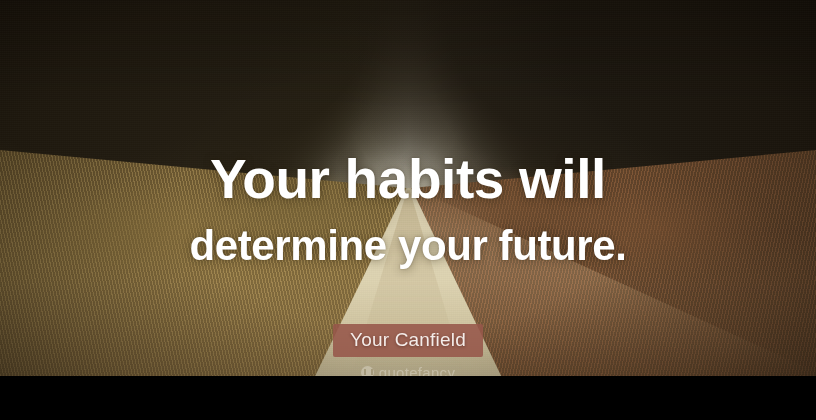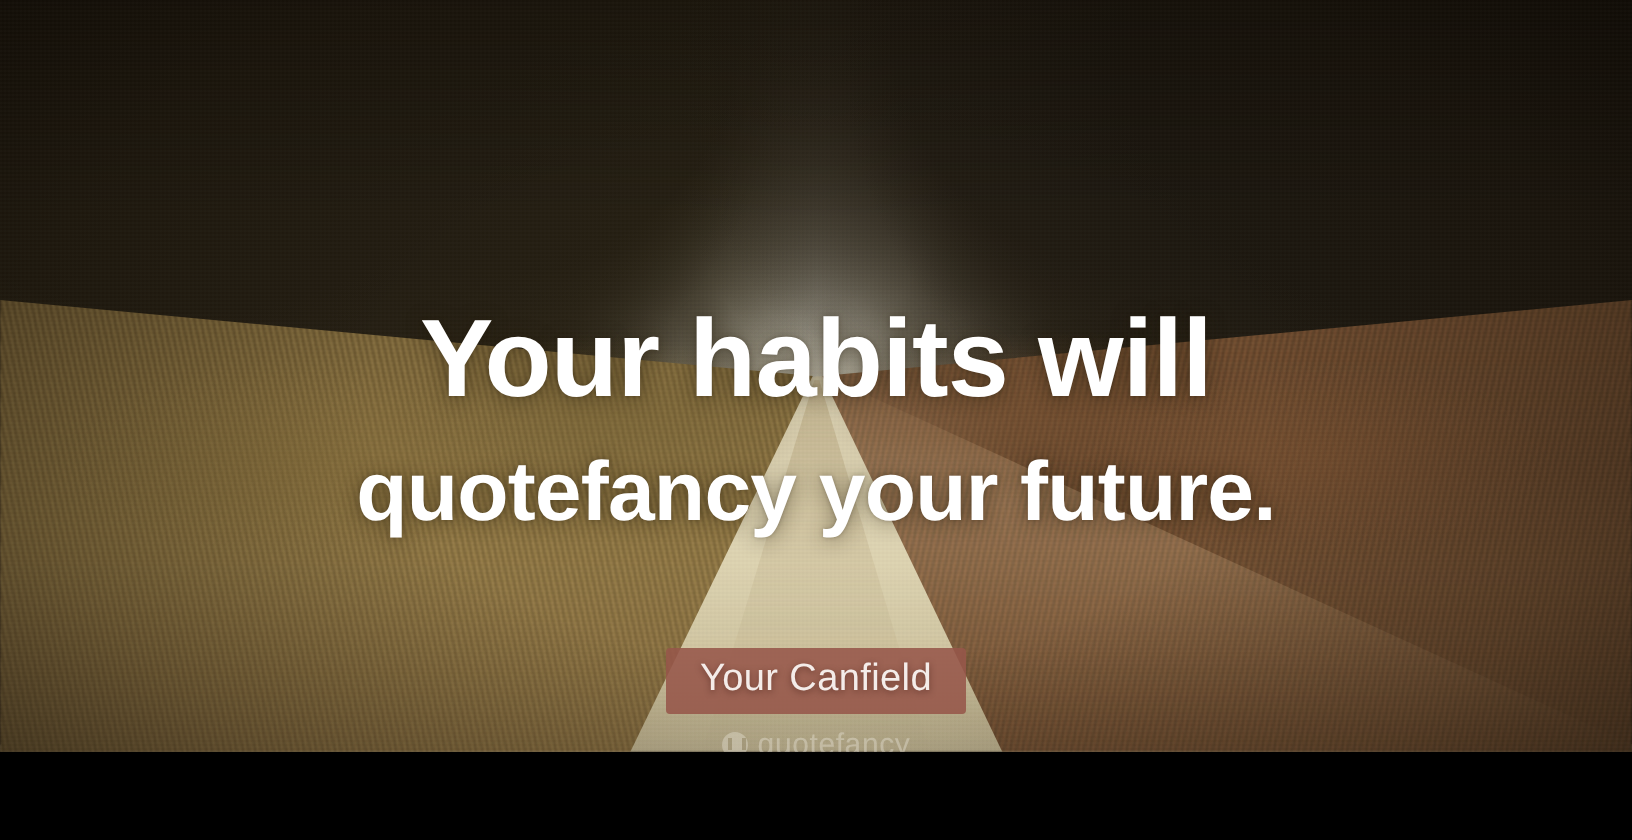--- a/index.html
+++ b/index.html
@@ -221,21 +221,21 @@
   <div class="road-sheen"></div>
   <div class="layer verge-l"></div>
   <div class="layer verge-r"></div>
   <div class="layer scrub"></div>
   <div class="layer grade"></div>
   <div class="layer vignette"></div>
   <div class="layer grain"></div>
 
   <div class="quote-block">
     <div class="line line-1">Your habits will</div>
-    <div class="line line-2">quotefancy your future.</div>
+    <div class="line line-2">determine your future.</div>
   </div>
 
   <div class="author-wrap">
     <span class="author-badge">Your Canfield</span>
   </div>
 
   <div class="watermark">
     <span class="wm-mark"></span>
     <span class="wm-text">quotefancy</span>
   </div>

